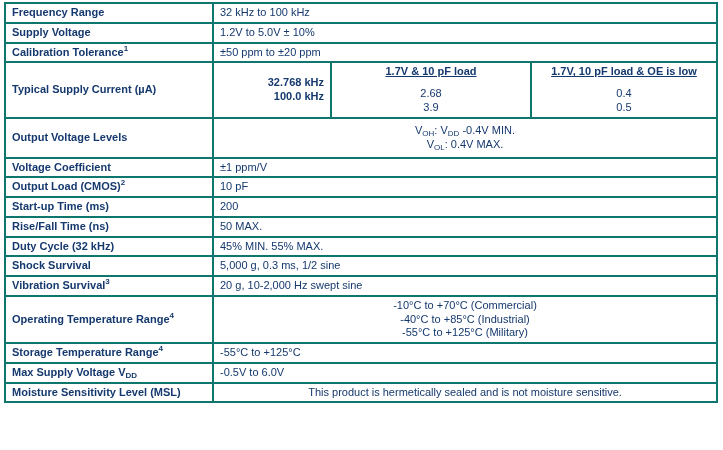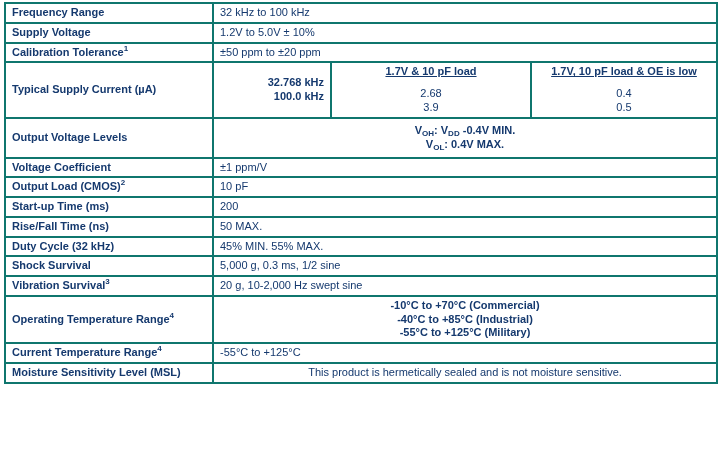--- a/index.html
+++ b/index.html
@@ -39,21 +39,21 @@
     font-weight: bold;
     text-align: left;
     padding-left: 7px;
   }
   td.value {
     text-align: left;
     font-weight: normal;
   }
   td.value-multi {
     text-align: center;
-    font-weight: bold;
+    font-weight: normal;
     line-height: 1.35;
   }
   td.freqcol {
     width: 118px;
     text-align: right;
     font-weight: bold;
     line-height: 1.45;
   }
   td.currcol {
     text-align: center;
@@ -161,22 +161,26 @@
       </tr>
       <tr class="row-tall">
         <td class="label"><span>Operating Temperature Range</span><sup>4</sup></td>
         <td class="value-multi" colspan="3">
           <div>-10°C to +70°C (Commercial)</div>
           <div>-40°C to +85°C (Industrial)</div>
           <div>-55°C to +125°C (Military)</div>
         </td>
       </tr>
       <tr>
-        <td class="label"><span>Current Temperature Range</span><sup>4</sup></td>
+        <td class="label"><span>Storage Temperature Range</span><sup>4</sup></td>
         <td class="value" colspan="3">-55°C to +125°C</td>
+      </tr>
+      <tr>
+        <td class="label"><span>Max Supply Voltage V</span><sub>DD</sub></td>
+        <td class="value" colspan="3">-0.5V to 6.0V</td>
       </tr>
       <tr>
         <td class="label">Moisture Sensitivity Level (MSL)</td>
         <td class="msl-text" colspan="3">This product is hermetically sealed and is not moisture sensitive.</td>
       </tr>
     </tbody>
   </table>
 </div>
 
 </body></html>

